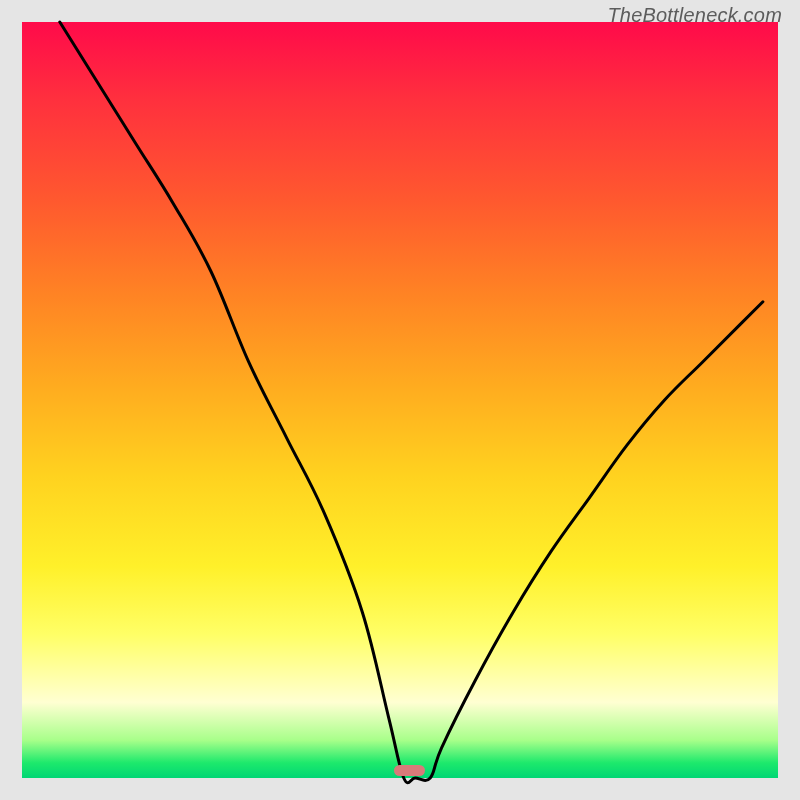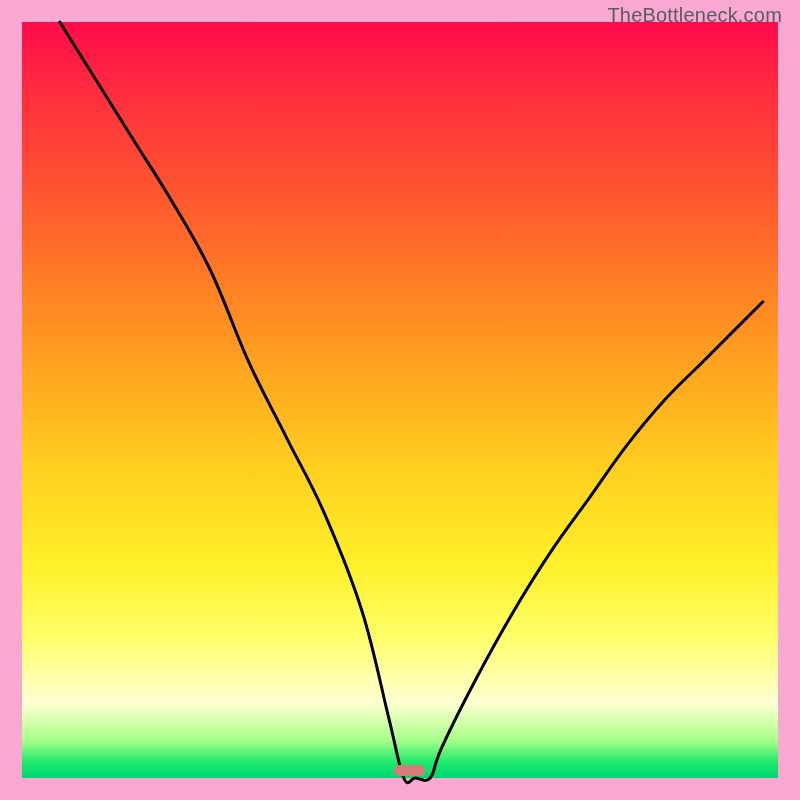--- a/index.html
+++ b/index.html
@@ -8,21 +8,22 @@
     width: 800px;
     height: 800px;
     background: #000;
     overflow: hidden;
     font-family: Arial, Helvetica, sans-serif;
   }
   .stage {
     position: relative;
     width: 800px;
     height: 800px;
-    background: #f9a8d4;
+    background: #e5e5e5;
+    font-style: italic;
   }
   .plot-area {
     position: absolute;
     left: 22px;
     top: 22px;
     width: 756px;
     height: 756px;
     
     background: linear-gradient(
       to bottom,

